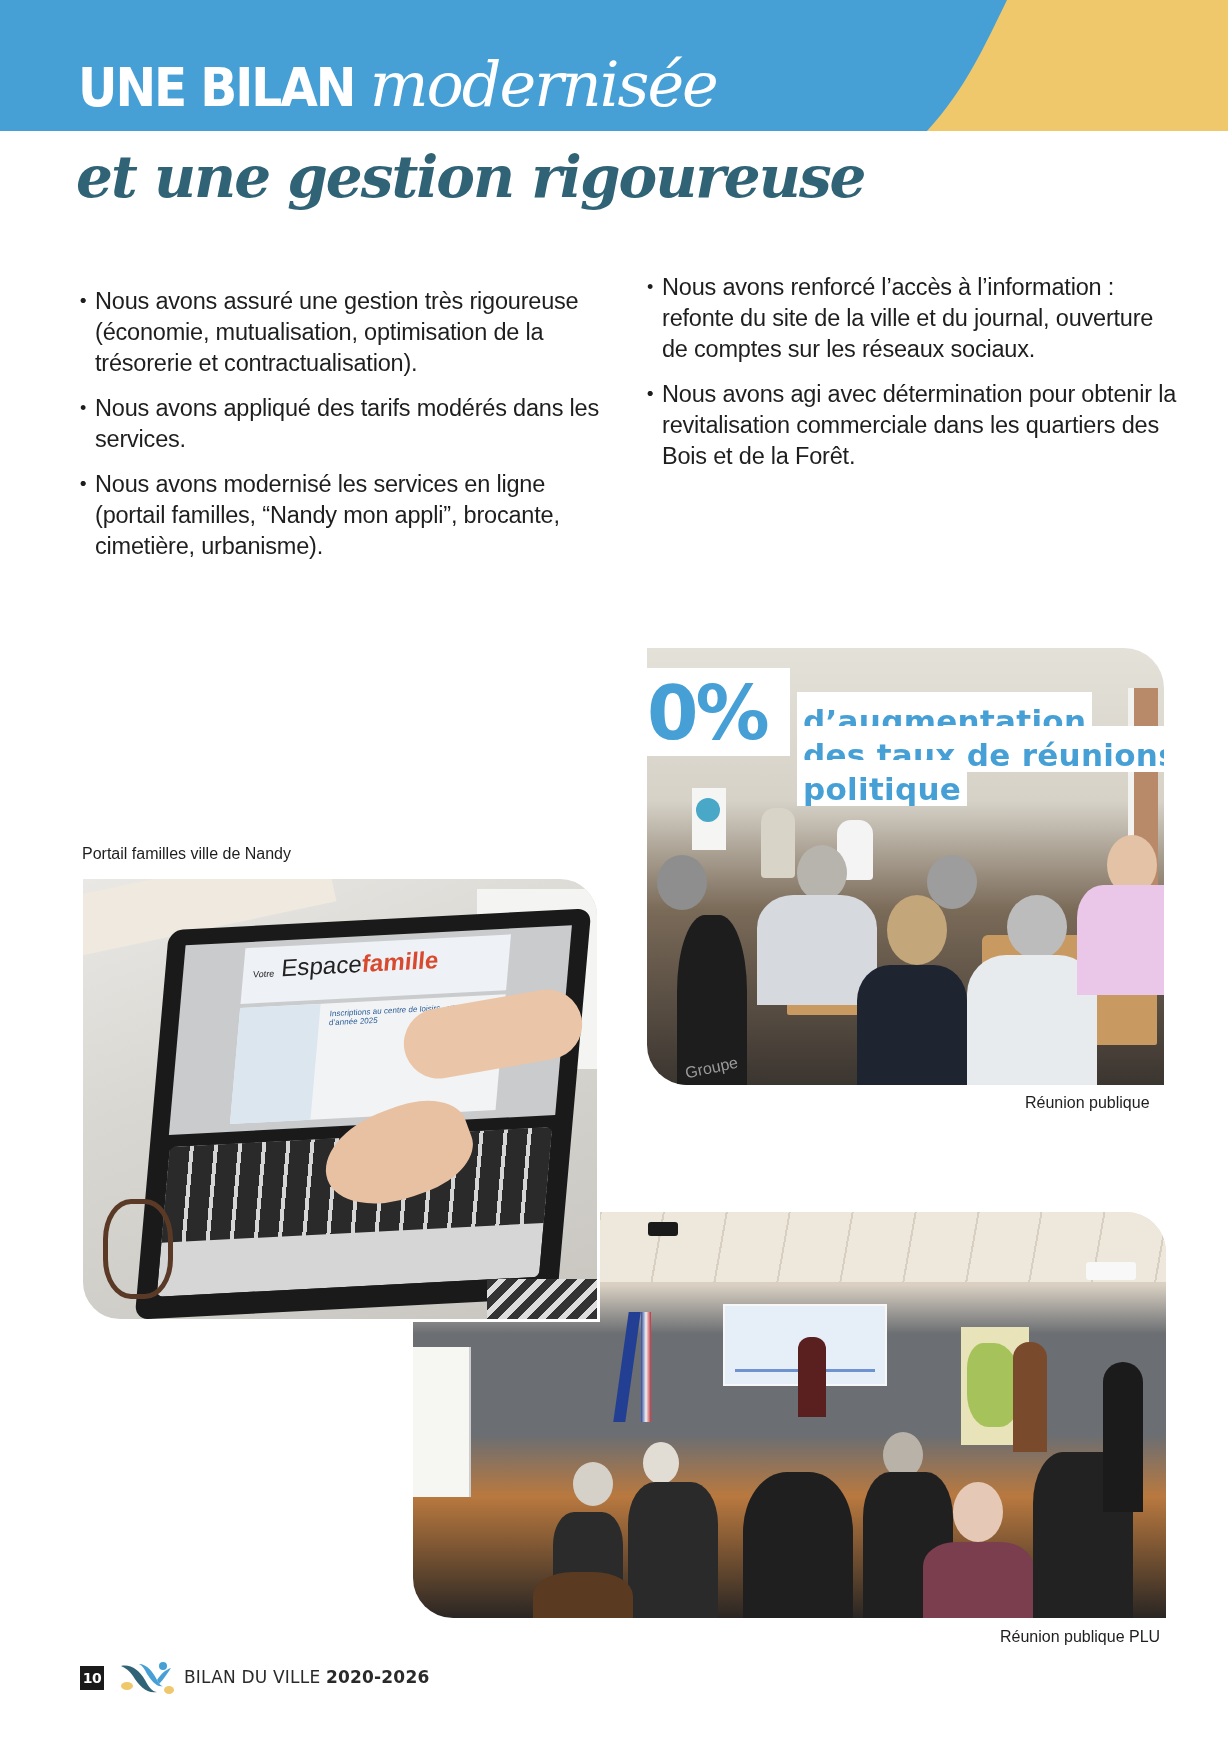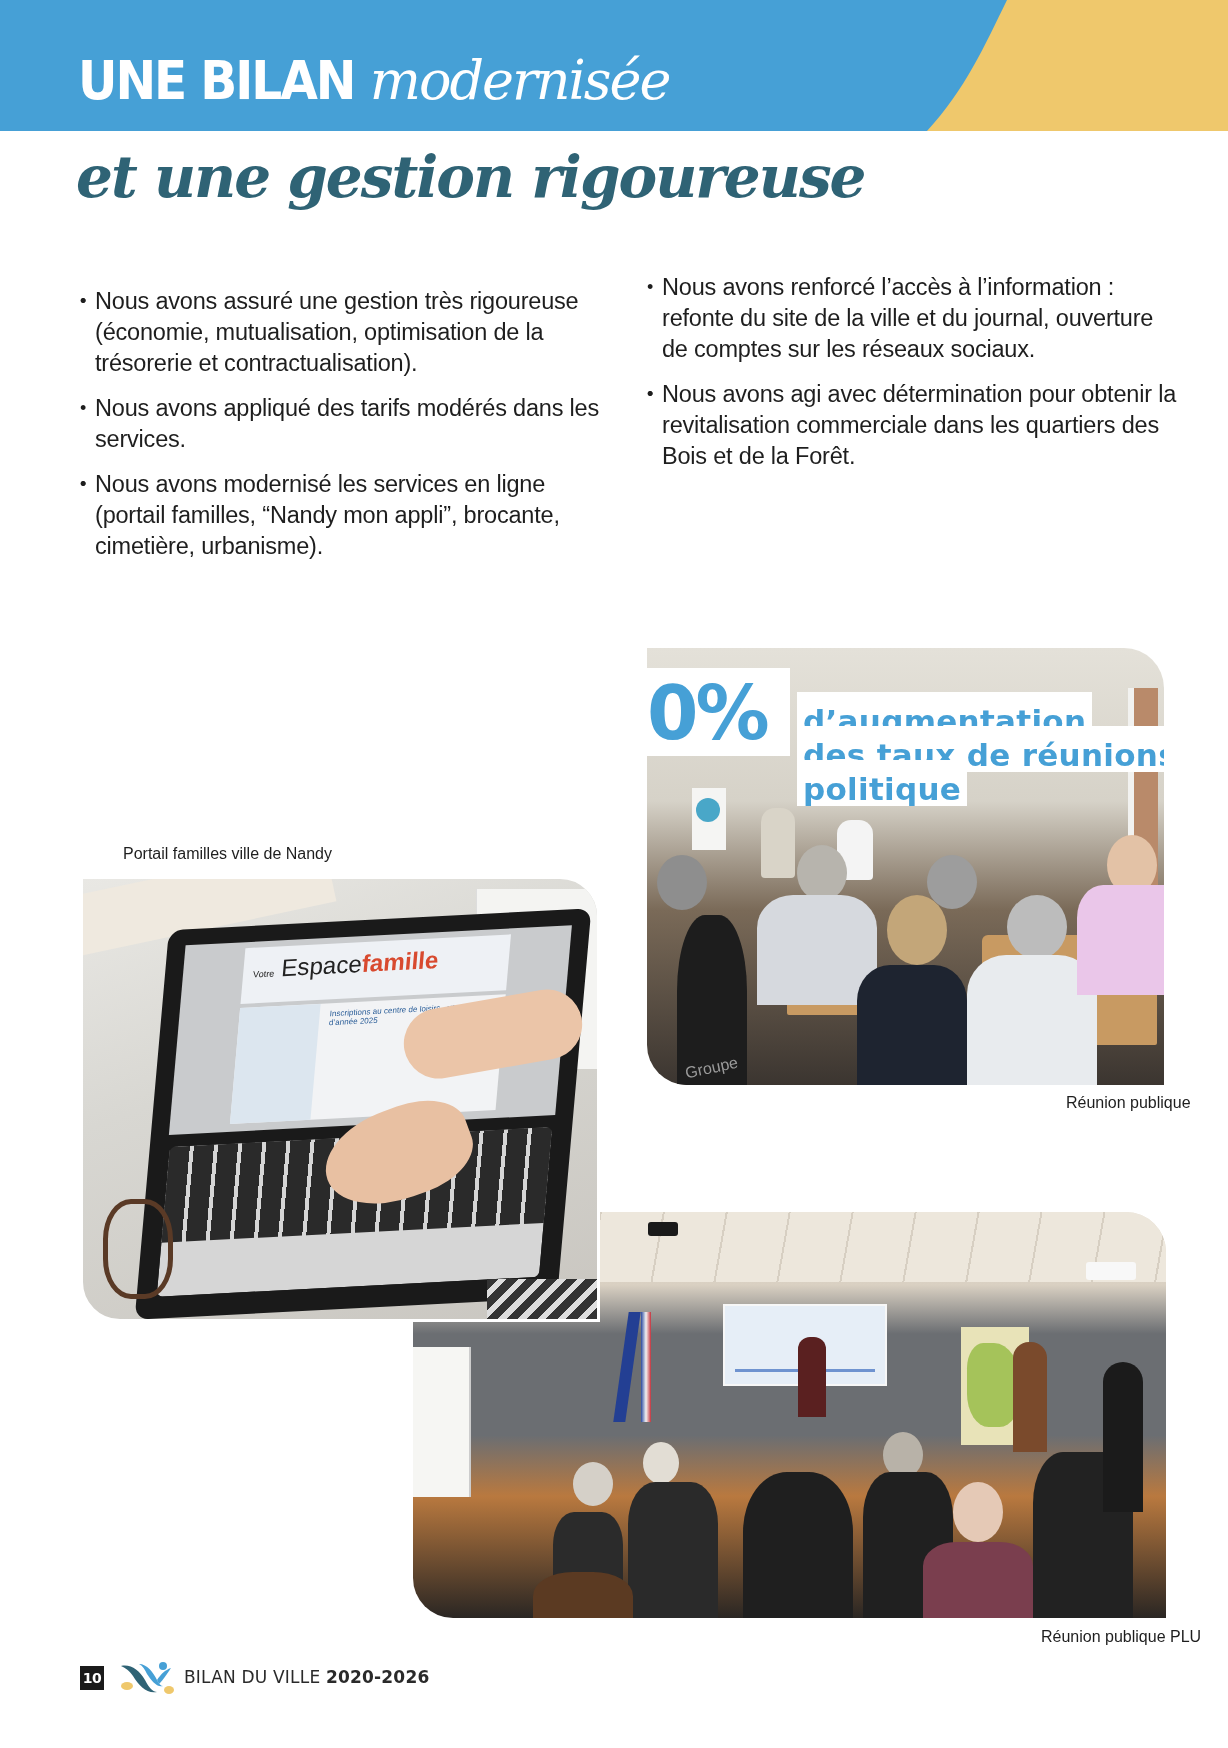--- a/index.html
+++ b/index.html
@@ -10,40 +10,39 @@
       color: #1e1e1e;
     }
     .header-band { position: absolute; left: 0; top: 0; width: 1228px; height: 131px; }
     .header-band svg { display: block; }
     .title-line1 {
       position: absolute; left: 78px; top: 54px; white-space: nowrap;
       font-family: "DejaVu Sans", sans-serif; color: #ffffff;
       font-size: 54px; letter-spacing: -2px; line-height: 1;
     }
     .title-line1 .upper { font-weight: bold; font-stretch: condensed; }
-    .title-line1 .italic { font-style: italic; font-family: "DejaVu Serif", serif; font-weight: normal; font-size: 54px; letter-spacing: -2px; }
+    .title-line1 .italic { font-style: italic; font-family: "DejaVu Serif", serif; font-weight: normal; font-size: 62px; letter-spacing: -2px; }
     .title-line2 {
       position: absolute; left: 76px; top: 148px; white-space: nowrap;
       font-family: "DejaVu Serif", serif; font-style: italic; font-weight: bold;
       color: #2f6375; font-size: 58px; letter-spacing: -2px; line-height: 1;
     }
     .col { position: absolute; top: 272px; width: 540px; }
     .col.left { left: 80px; }
     .col.right { left: 647px; }
     .bullet-list { list-style: none; margin: 0; padding: 0; }
     .bullet-item {
       position: relative; padding-left: 15px; margin-bottom: 14px;
       font-family: "Liberation Sans", sans-serif; font-size: 23.5px; line-height: 31px;
       color: #1e1e1e; letter-spacing: -0.2px;
     }
     .bullet-dot { position: absolute; left: 0; top: 0; font-size: 18px; }
     .caption {
       position: absolute; font-family: "Liberation Sans", sans-serif; font-size: 16px; color: #1e1e1e;
       white-space: nowrap;
-      margin-left: 41px;
     }
     .photo { position: absolute; overflow: hidden; }
     
     .photo-laptop {
       left: 80px; top: 876px; width: 514px; height: 440px;
       border-radius: 0 40px 0 40px; z-index: 3;
       background: linear-gradient(160deg, #e9e8e4 0%, #d8d7d2 40%, #c9c6c0 100%);
       border: 3px solid #fff; box-sizing: content-box;
     }
     .laptop-paper1 { position: absolute; left: -10px; top: -10px; width: 260px; height: 60px; background:#efe9df; transform: rotate(-12deg); }

